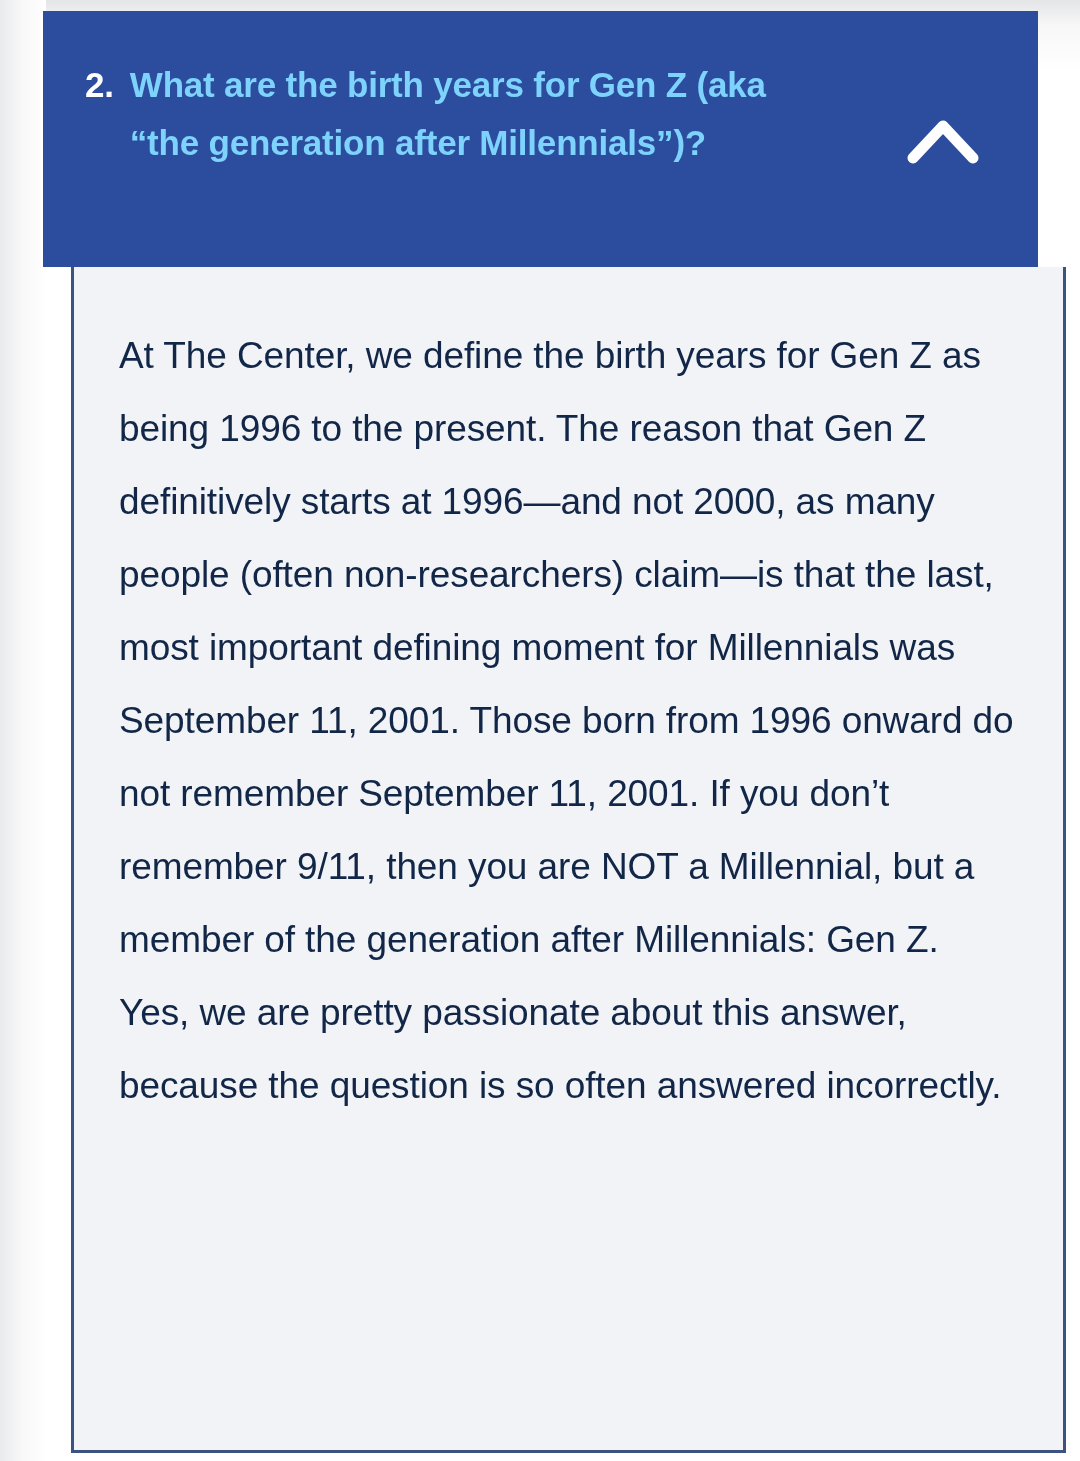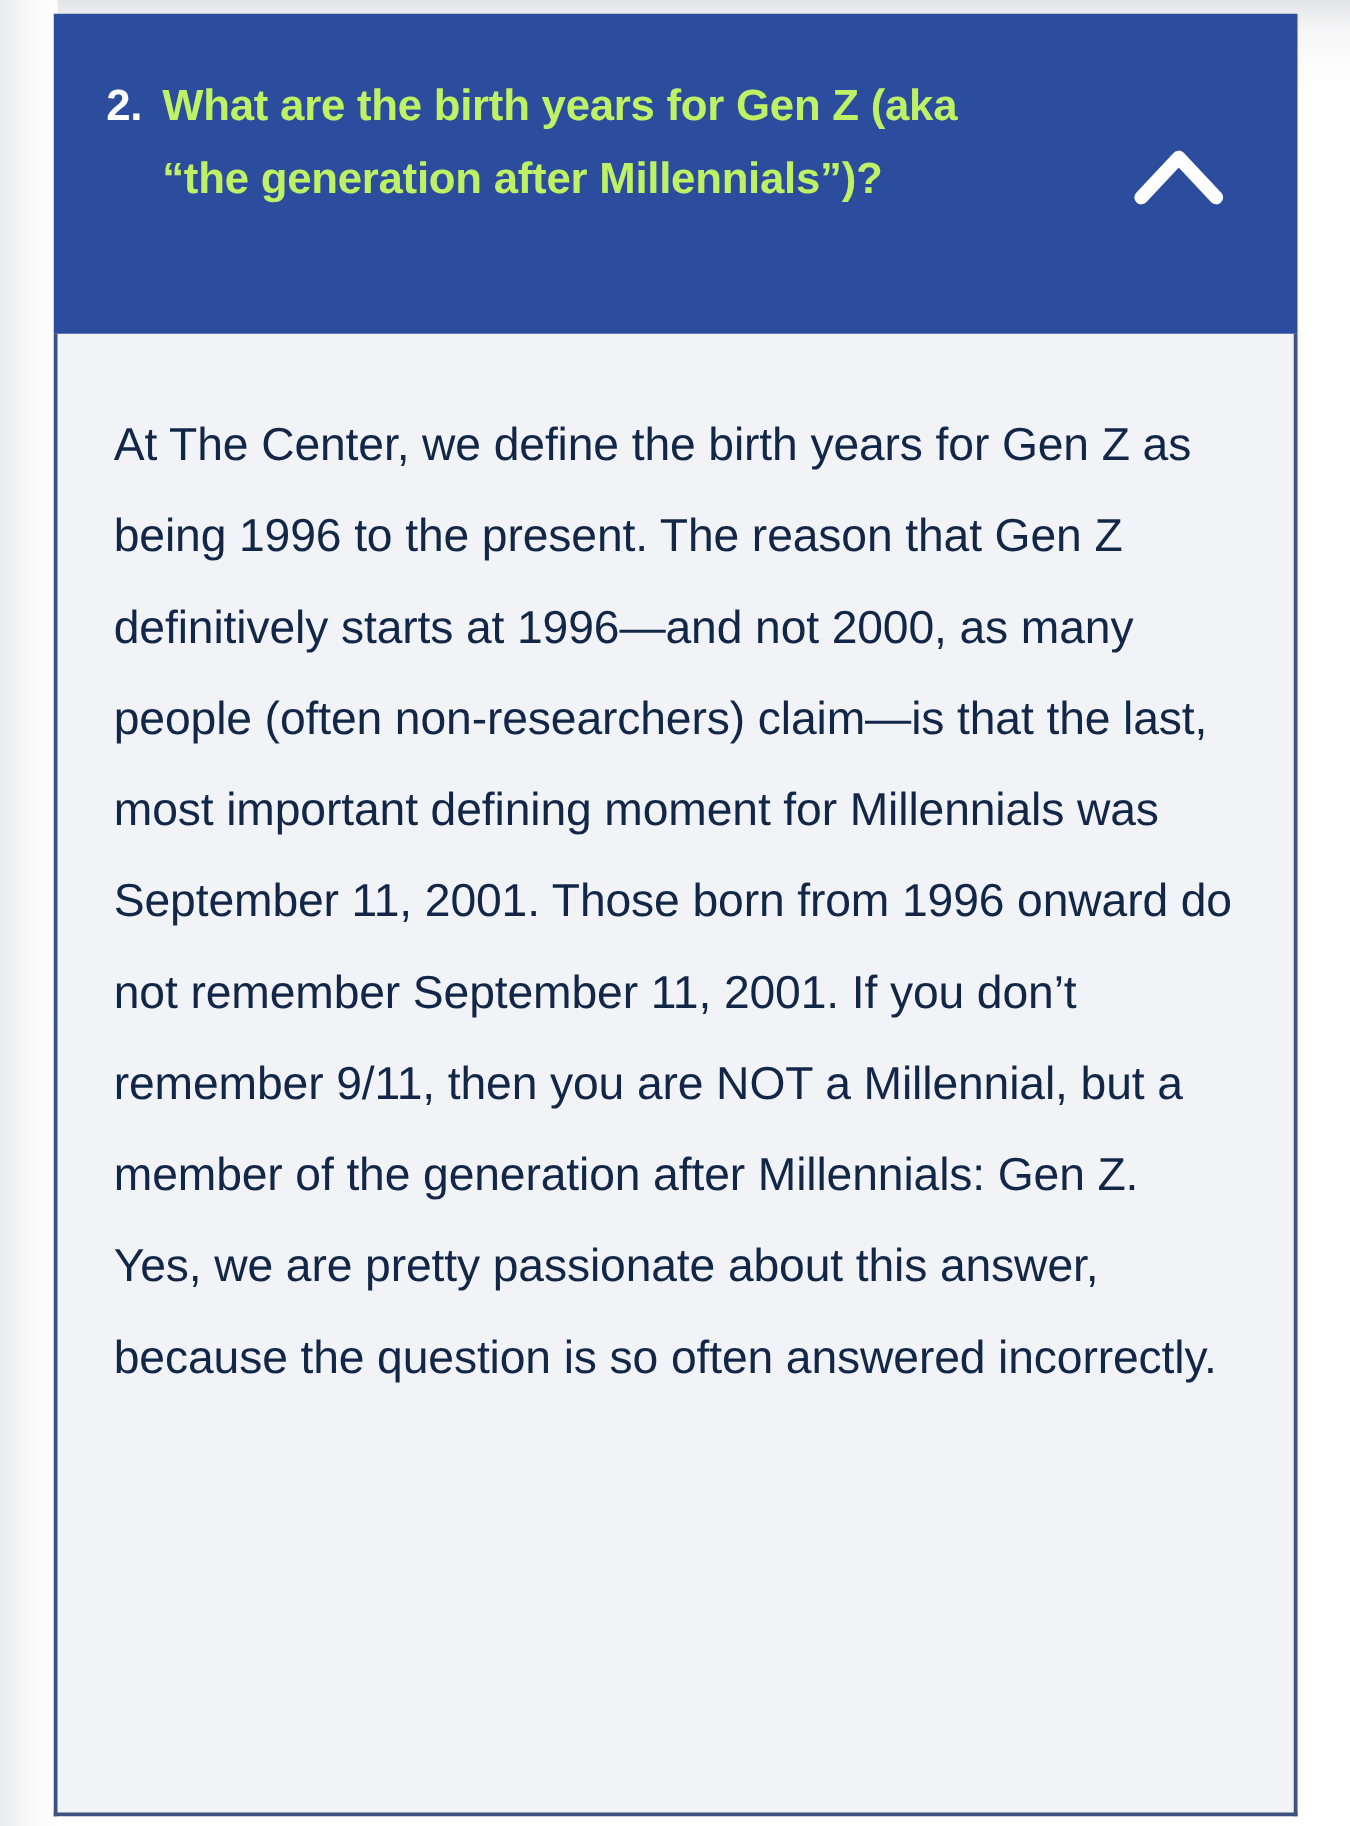--- a/index.html
+++ b/index.html
@@ -65,21 +65,21 @@
     color: #ffffff;
     font-size: 35px;
     font-weight: bold;
     line-height: 58px;
     letter-spacing: -0.2px;
     margin-right: 16px;
   }
 
   .question-text {
     flex: 1 1 auto;
-    color: #bef264;
+    color: #7dd3fc;
     font-size: 35px;
     font-weight: bold;
     line-height: 58px;
     letter-spacing: -0.2px;
   }
 
   .chevron-button {
     position: absolute;
     right: 58px;
     top: 104px;
@@ -97,20 +97,21 @@
   
   .accordion-panel {
     box-sizing: border-box;
     width: 995px;
     height: 1186px;
     background: #f1f3f7;
     border-left: 3px solid #3c5280;
     border-right: 3px solid #3c5280;
     border-bottom: 3px solid #3c5280;
     padding: 52px 48px 60px 45px;
+    margin-left: 28px;
   }
 
   .answer-text {
     color: #122747;
     font-size: 37px;
     font-weight: 300;
     line-height: 73px;
     letter-spacing: -0.1px;
     margin: 0;
     max-width: 905px;

